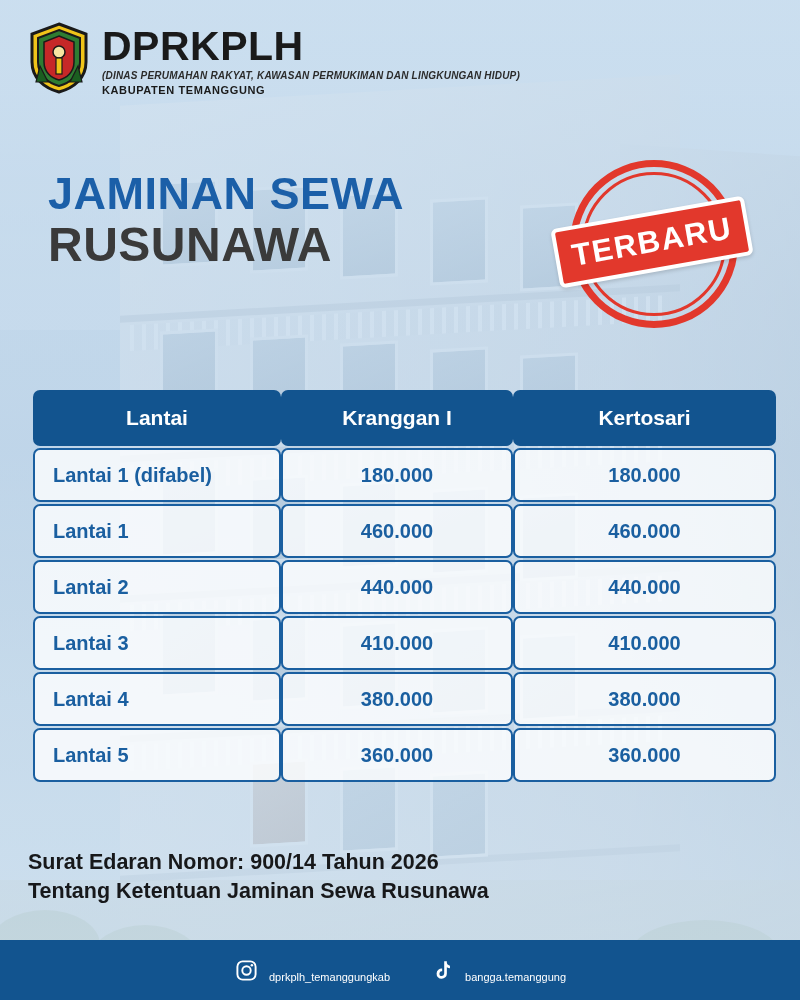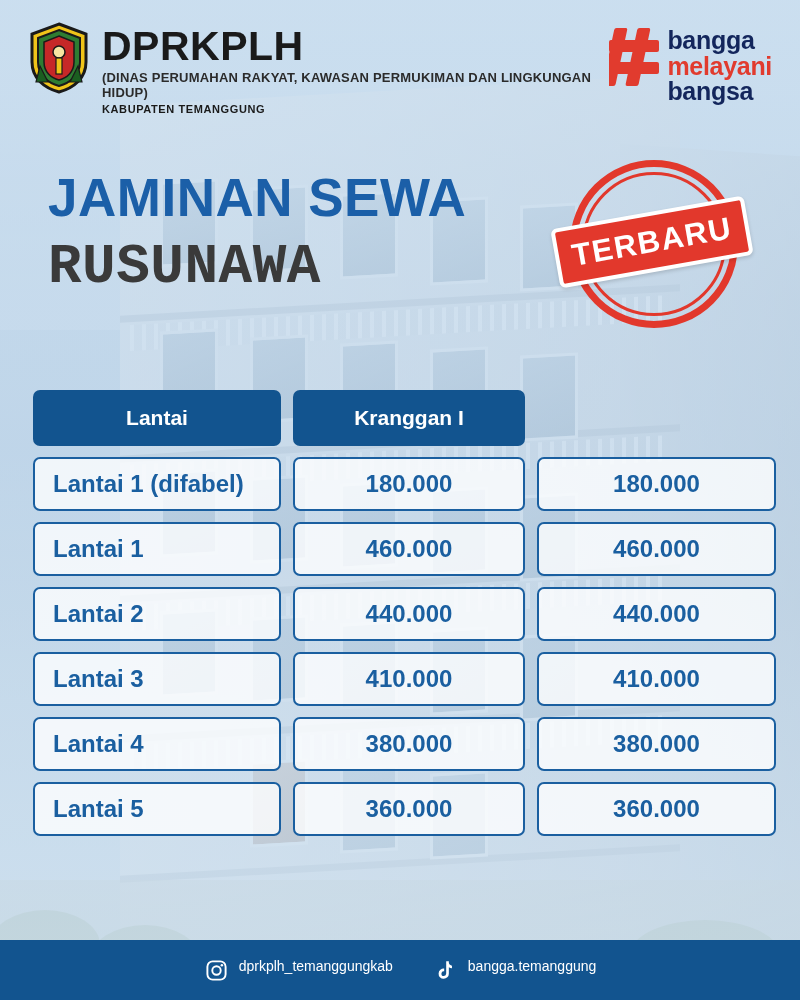--- a/index.html
+++ b/index.html
@@ -80,42 +80,41 @@
   .crest {
     width: 62px; height: 72px; flex: 0 0 62px;
     position: relative;
   }
   .crest svg { display:block; }
   .brand-text { padding-top: 4px; }
   .brand-title {
     font-size: 41px; font-weight: 800; color: #1a1a1a; letter-spacing: 0.5px; line-height: 1;
   }
   .brand-sub1 {
-    font-size: 13px; font-weight: 700; color: #2b2b2b; letter-spacing: 0.2px; margin-top: 3px;
+    font-size: 10px; font-weight: 700; color: #2b2b2b; letter-spacing: 0.2px; margin-top: 3px; font-style: italic;
   }
   .brand-sub2 {
     font-size: 11px; font-weight: 800; color: #1a1a1a; letter-spacing: 0.6px; margin-top: 3px;
   }
   .bmb { display: flex; align-items: flex-start; gap: 6px; padding-top: 4px; }
   .bmb-hash { width: 52px; height: 62px; position: relative; }
   .bmb-words { line-height: 1.02; padding-top: 2px; }
   .bmb-words div { font-size: 25px; font-weight: 800; letter-spacing: -0.3px; }
   .w1 { color: #13265c; }
   .w2 { color: #e13b2e; }
   .w3 { color: #13265c; }
 
   
   .title-wrap { position: absolute; left: 48px; top: 170px; }
   .title1 {
-    font-size: 53px; font-weight: 800; color: #1b5fa8; letter-spacing: 0.5px; line-height: 1.05;
+    font-size: 45px; font-weight: 800; color: #1b5fa8; letter-spacing: 0.5px; line-height: 1.05;
   }
   .title2 {
-    font-size: 56px; font-weight: 800; color: #3a3a3a; letter-spacing: 0.5px; line-height: 1.08;
-    margin-top: 11px;
-    font-family: Liberation Mono, monospace;
+    font-size: 48px; font-weight: 800; color: #3a3a3a; letter-spacing: 0.5px; line-height: 1.08;
+    margin-top: 2px;
   }
 
   
   .stamp {
     position: absolute; right: 48px; top: 150px;
     width: 200px; height: 190px;
   }
   .stamp-ring {
     position: absolute; left: 18px; top: 10px;
     width: 168px; height: 168px; border-radius: 50%;
@@ -137,57 +136,57 @@
     box-shadow: 0 2px 4px rgba(0,0,0,0.15);
   }
   .stamp-text {
     color: #fff; font-size: 31px; font-weight: 800; letter-spacing: 1.5px;
   }
 
   
   .table {
     position: absolute; left: 24px; top: 390px; width: 752px;
   }
-  .trow { display: flex; gap: 12px; margin-bottom: 11px; padding-left: 9px; }
+  .trow { display: flex; margin-bottom: 2px; padding-left: 9px; }
   .cell {
     border-radius: 7px;
     display: flex; align-items: center;
     height: 54px;
   }
   .c1 { flex: 0 0 248px; }
   .c2 { flex: 0 0 232px; }
   .c3 { flex: 1 1 auto; }
   .head .cell {
     background: #12548f; color: #fff;
     justify-content: center;
     font-size: 21px; font-weight: 600;
     height: 56px;
   }
   .body .cell {
     background: rgba(255,255,255,0.78);
     border: 2px solid #1a5fa0;
-    color: #1a5fa0; font-weight: 700; font-size: 24px;
+    color: #1a5fa0; font-weight: 700; font-size: 20px;
   }
   .body .c1 { justify-content: flex-start; padding-left: 18px; }
   .body .c2, .body .c3 { justify-content: center; }
 
   
   .note {
     position: absolute; left: 28px; top: 848px; width: 740px;
     color: #17181a; font-weight: 800; font-size: 21.5px; line-height: 1.35;
   }
 
   
   .footer {
     position: absolute; left: 0; bottom: 0; width: 100%; height: 60px;
     background: #12548f;
     display: flex; align-items: center; justify-content: center; gap: 40px;
     color: #fff;
   }
-  .fitem { display: flex; align-items: flex-start; gap: 10px; font-size: 14px; }
+  .fitem { display: flex; align-items: flex-end; gap: 10px; font-size: 11px; }
   .ficon {
     width: 25px; height: 25px; flex: 0 0 25px;
     display: flex; align-items: center; justify-content: center;
   }
 </style>
 </head>
 <body>
 
 <div class="poster">
 
@@ -256,56 +255,40 @@
           <path d="M50 44 L54 60 L42 60 Z" fill="#1b5e20" stroke="#1a1a1a" stroke-width="1.2"></path>
         </svg>
       </div>
       <div class="brand-text">
         <div class="brand-title">DPRKPLH</div>
         <div class="brand-sub1">(DINAS PERUMAHAN RAKYAT, KAWASAN PERMUKIMAN DAN LINGKUNGAN HIDUP)</div>
         <div class="brand-sub2">KABUPATEN TEMANGGUNG</div>
       </div>
     </div>
 
-    <div class="bmb">
-      <div class="bmb-hash">
-        <svg width="52" height="62" viewBox="0 0 52 62">
-          <g fill="#e13b2e">
-            <rect x="6" y="2" width="13" height="58" rx="2" transform="skewX(-12)"></rect>
-            <rect x="29" y="2" width="13" height="58" rx="2" transform="skewX(-12)"></rect>
-            <rect x="0" y="14" width="50" height="12" rx="2"></rect>
-            <rect x="0" y="36" width="50" height="12" rx="2"></rect>
-          </g>
-        </svg>
-      </div>
-      <div class="bmb-words">
-        <div class="w1">bangga</div>
-        <div class="w2">melayani</div>
-        <div class="w3">bangsa</div>
-      </div>
-    </div>
   </div>
 
   <div class="title-wrap">
     <div class="title1">JAMINAN SEWA</div>
     <div class="title2">RUSUNAWA</div>
   </div>
 
   <div class="stamp">
     <div class="stamp-ring"></div>
     <div class="stamp-ring2"></div>
     <div class="stamp-band">
       <span class="stamp-text">TERBARU</span>
     </div>
   </div>
 
   <div class="table">
     <div class="trow head">
       <div class="cell c1">Lantai</div>
       <div class="cell c2">Kranggan I</div>
+      <div class="cell c3">Kertosari</div>
     </div>
 
     <div class="trow body">
       <div class="cell c1">Lantai 1 (difabel)</div>
       <div class="cell c2">180.000</div>
       <div class="cell c3">180.000</div>
     </div>
     <div class="trow body">
       <div class="cell c1">Lantai 1</div>
       <div class="cell c2">460.000</div>
@@ -326,20 +309,24 @@
       <div class="cell c2">380.000</div>
       <div class="cell c3">380.000</div>
     </div>
     <div class="trow body">
       <div class="cell c1">Lantai 5</div>
       <div class="cell c2">360.000</div>
       <div class="cell c3">360.000</div>
     </div>
   </div>
 
+  <div class="note">
+    <div>Surat Edaran Nomor: 900/14 Tahun 2026</div>
+    <div>Tentang Ketentuan Jaminan Sewa Rusunawa</div>
+  </div>
 
   <div class="footer">
 
     <div class="fitem">
       <span class="ficon">
         <svg width="23" height="23" viewBox="0 0 24 24" fill="none" stroke="#ffffff" stroke-width="2">
           <rect x="2.5" y="2.5" width="19" height="19" rx="5.5"></rect>
           <circle cx="12" cy="12" r="4.4"></circle>
           <circle cx="17.6" cy="6.4" r="1.3" fill="#ffffff" stroke="none"></circle>
         </svg>

